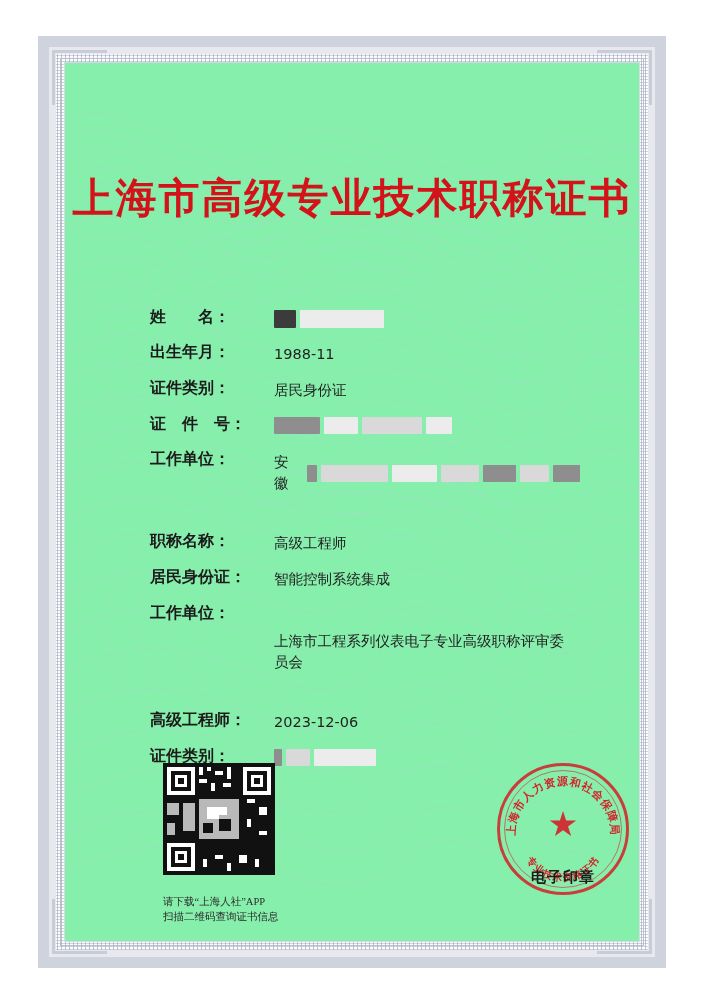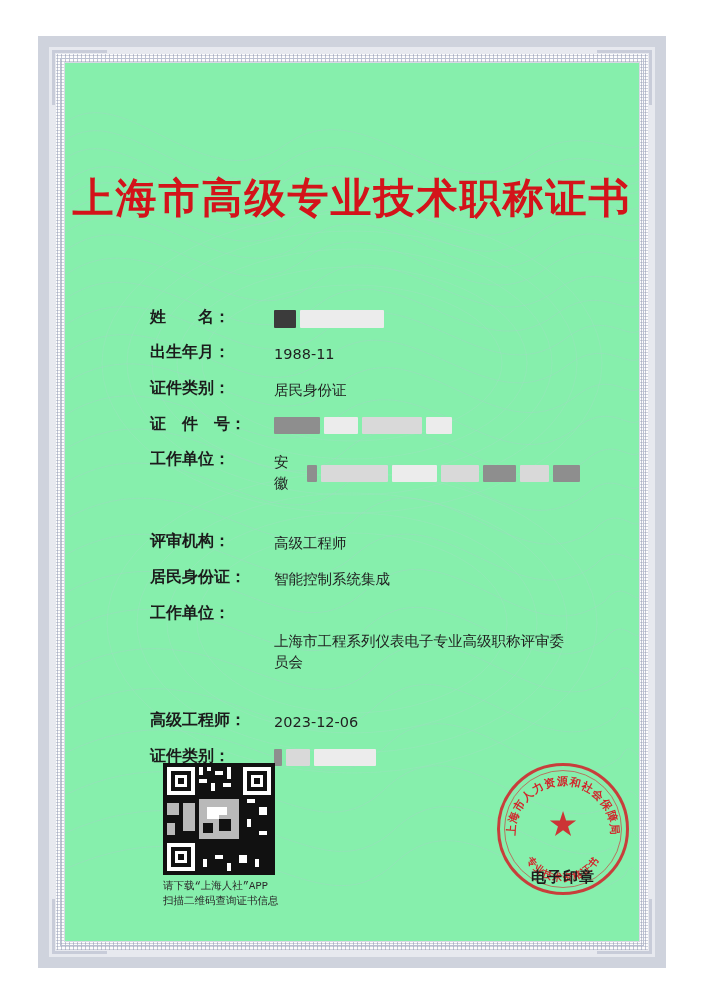--- a/index.html
+++ b/index.html
@@ -190,22 +190,22 @@
     width: 112px;
     height: 112px;
     position: relative;
     background: #ffffff;
   }
   .qr-cell { position: absolute; background: #111; }
   .qr-gray { position: absolute; background: #b9b9b9; }
   .qr-white { position: absolute; background: #fff; }
 
   .qr-caption {
-    margin-top: 4px;
-    font-family: Liberation Mono, monospace;
+    margin-top: 19px;
+    font-family: Liberation Serif, serif;
     font-size: 10.5px;
     color: #2a2a2a;
     line-height: 15px;
     white-space: nowrap;
   }
 
   .seal {
     position: absolute;
     left: 432px;
     top: 700px;
@@ -386,21 +386,21 @@
                 <span class="redact light" style="width:30px;"></span>
                 <span class="redact mid" style="width:28px;"></span>
               </span>
             </div>
           </div>
 
           <div class="gap-block"></div>
 
           <div class="row">
             <div class="label">
-              <span class="label-text full">评审机构：</span>
+              <span class="label-text full">职称名称：</span>
             </div>
             <div class="value">高级工程师</div>
           </div>
 
           <div class="row">
             <div class="label">
               <span class="label-text full">居民身份证：</span>
             </div>
             <div class="value">智能控制系统集成</div>
           </div>

